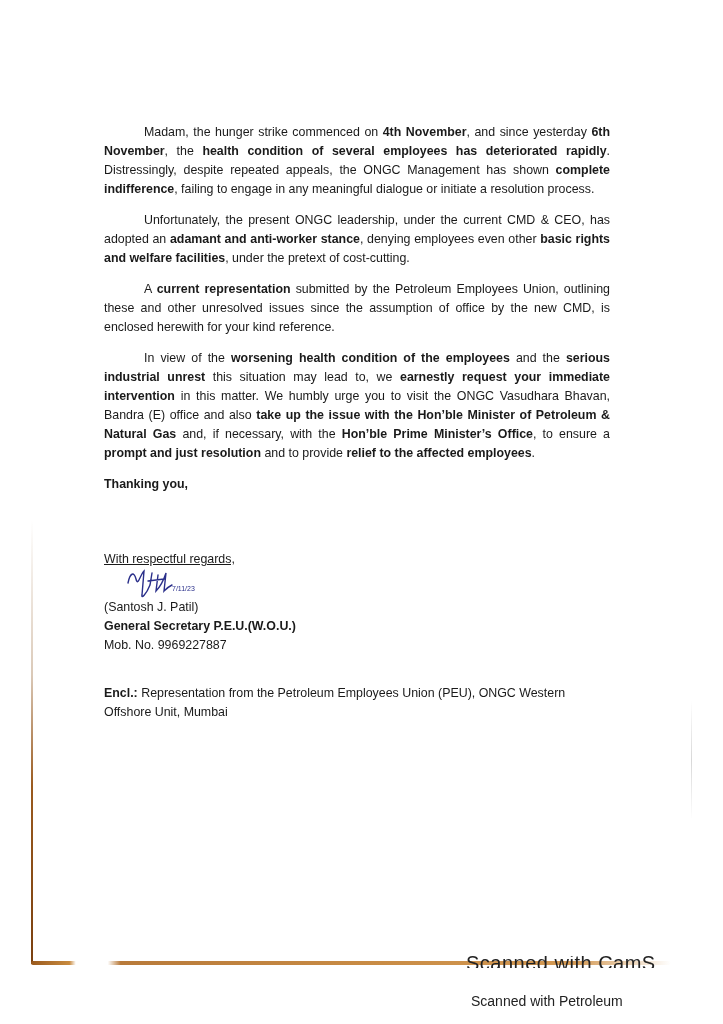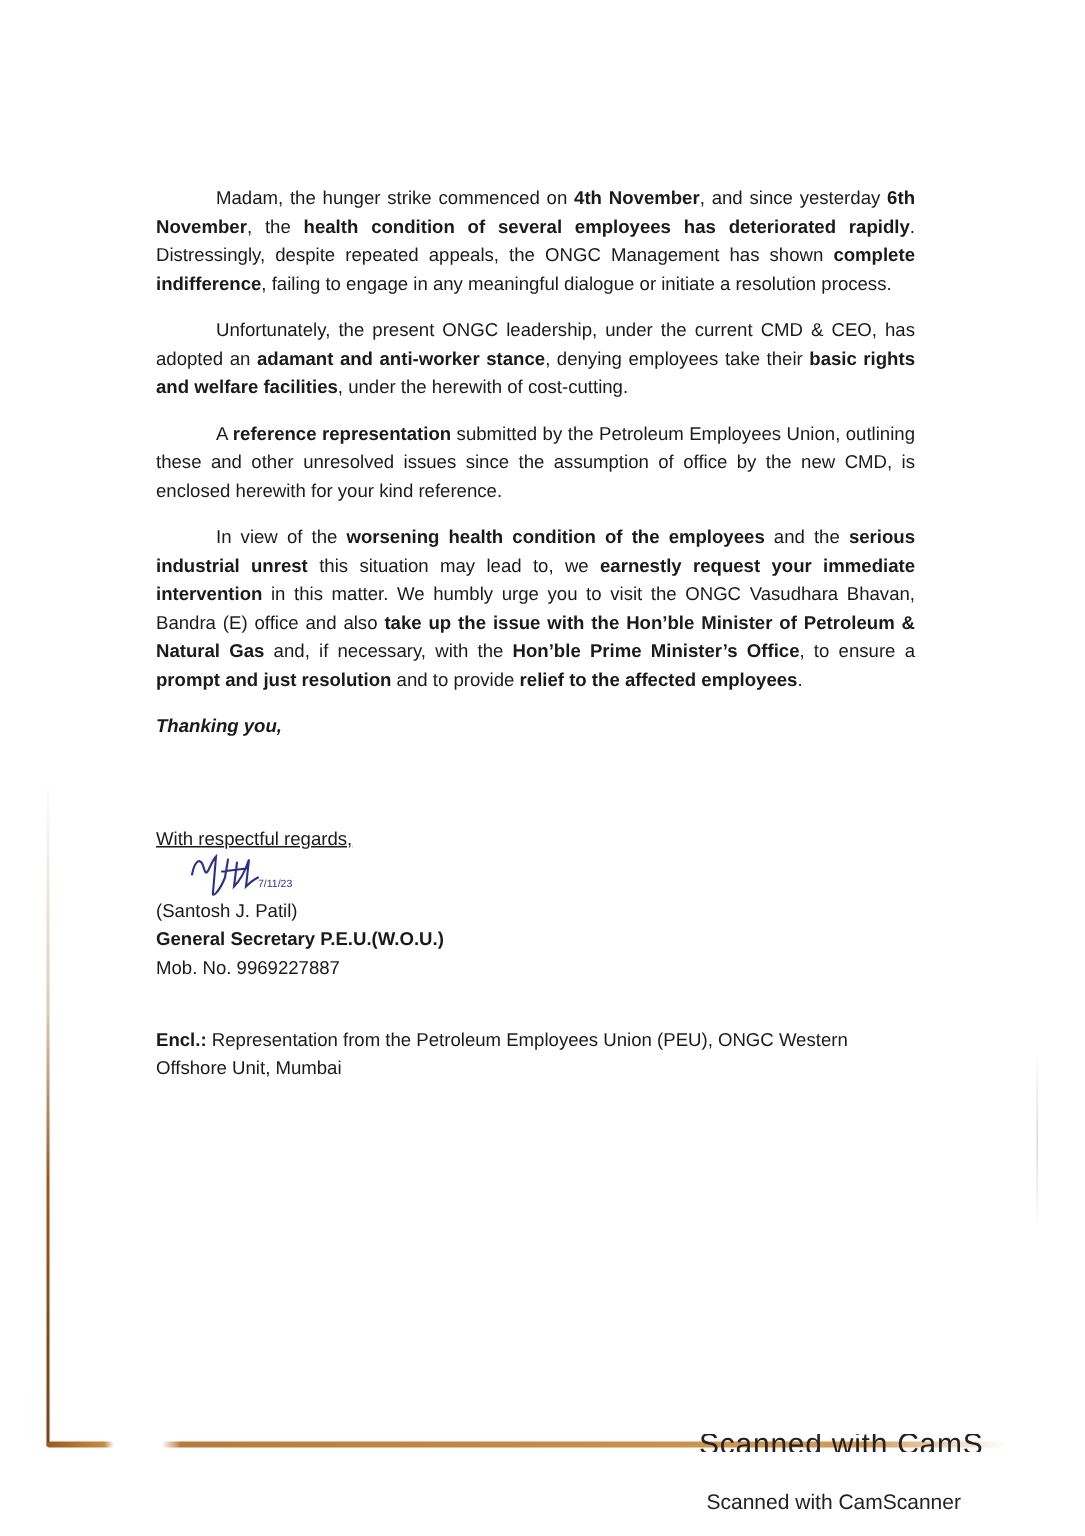--- a/index.html
+++ b/index.html
@@ -25,21 +25,21 @@
       position: absolute; left: 691px; top: 700px; width: 1px; height: 120px;
       background: linear-gradient(to bottom, rgba(200,200,200,0.0), rgba(190,190,190,0.6), rgba(200,200,200,0.0));
     }
     .content {
       position: absolute; left: 104px; top: 123px; width: 506px;
       font-size: 12.4px; line-height: 19px;
     }
     p { margin: 0 0 12px 0; text-align: justify; }
     .indent { text-indent: 40px; }
     b { font-weight: bold; }
-    .closing { margin-top: 2px; font-weight: bold; font-style: italic; }
+    .closing { margin-top: 2px; font-weight: bold; }
     .regards { position: absolute; left: 104px; top: 552px; font-size: 12.4px; text-decoration: underline; }
     .signature {
       position: absolute; left: 124px; top: 565px; width: 90px; height: 40px;
     }
     .sig-name { position: absolute; left: 104px; top: 600px; font-size: 12.4px; }
     .sig-title { position: absolute; left: 104px; top: 619px; font-size: 12.4px; font-weight: bold; text-align: center; }
     .sig-mobile { position: absolute; left: 104px; top: 638px; font-size: 12.4px; }
     .encl {
       position: absolute; left: 104px; top: 684px; width: 490px; font-size: 12.4px; line-height: 19px;
     }
@@ -56,36 +56,36 @@
 </head>
 <body>
 
 <div class="page">
   <div class="left-edge"></div>
   <div class="bottom-edge"></div>
   <div class="right-edge"></div>
 
   <div class="content">
     <p class="indent"><span>Madam, the hunger strike commenced on </span><b>4th November</b><span>, and since yesterday </span><b>6th November</b><span>, the </span><b>health condition of several employees has deteriorated rapidly</b><span>. Distressingly, despite repeated appeals, the ONGC Management has shown </span><b>complete indifference</b><span>, failing to engage in any meaningful dialogue or initiate a resolution process.</span></p>
-    <p class="indent"><span>Unfortunately, the present ONGC leadership, under the current CMD &amp; CEO, has adopted an </span><b>adamant and anti-worker stance</b><span>, denying employees take their </span><b>basic rights and welfare facilities</b><span>, under the herewith of cost-cutting.</span></p>
-    <p class="indent"><span>A </span><b>reference representation</b><span> submitted by the Petroleum Employees Union, outlining these and other unresolved issues since the assumption of office by the new CMD, is enclosed herewith for your kind reference.</span></p>
+    <p class="indent"><span>Unfortunately, the present ONGC leadership, under the current CMD &amp; CEO, has adopted an </span><b>adamant and anti-worker stance</b><span>, denying employees even other </span><b>basic rights and welfare facilities</b><span>, under the pretext of cost-cutting.</span></p>
+    <p class="indent"><span>A </span><b>current representation</b><span> submitted by the Petroleum Employees Union, outlining these and other unresolved issues since the assumption of office by the new CMD, is enclosed herewith for your kind reference.</span></p>
     <p class="indent"><span>In view of the </span><b>worsening health condition of the employees</b><span> and the </span><b>serious industrial unrest</b><span> this situation may lead to, we </span><b>earnestly request your immediate intervention</b><span> in this matter. We humbly urge you to visit the ONGC Vasudhara Bhavan, Bandra (E) office and also </span><b>take up the issue with the Hon’ble Minister of Petroleum &amp; Natural Gas</b><span> and, if necessary, with the </span><b>Hon’ble Prime Minister’s Office</b><span>, to ensure a </span><b>prompt and just resolution</b><span> and to provide </span><b>relief to the affected employees</b><span>.</span></p>
     <p class="closing">Thanking you,</p>
   </div>
 
   <div class="regards">With respectful regards,</div>
 
   <svg class="signature" viewBox="0 0 90 40">
     <path d="M4 18 C6 8, 10 6, 12 14 C14 22, 16 10, 20 6 L18 30 C17 34, 22 30, 26 20 L28 8 M24 16 L40 14 M34 10 L32 26 C34 24, 38 20, 42 8 L40 26 C42 24, 44 22, 48 20" fill="none" stroke="#2a2f8a" stroke-width="1.4" stroke-linecap="round"></path>
     <text x="48" y="26" font-size="7" fill="#2a2f8a" font-family="Liberation Sans, sans-serif">7/11/23</text>
   </svg>
 
   <div class="sig-name">(Santosh J. Patil)</div>
   <div class="sig-title">General Secretary P.E.U.(W.O.U.)</div>
   <div class="sig-mobile">Mob. No. 9969227887</div>
 
   <div class="encl">
     <b>Encl.:</b><span> Representation from the Petroleum Employees Union (PEU), ONGC Western Offshore Unit, Mumbai</span>
   </div>
 
   <div class="watermark-big">Scanned with CamS</div>
-  <div class="watermark-small">Scanned with CamScanner</div>
+  <div class="watermark-small">Scanned with Petroleum</div>
 </div>
 
 </body></html>

